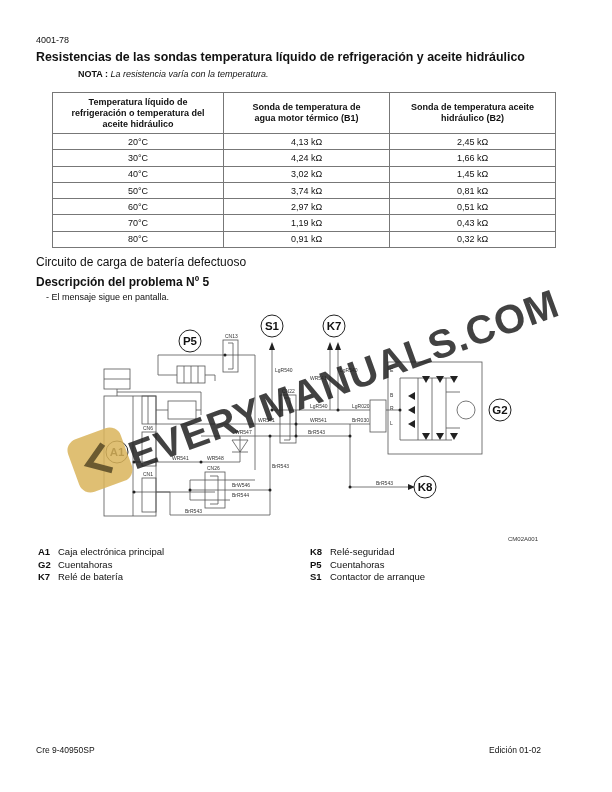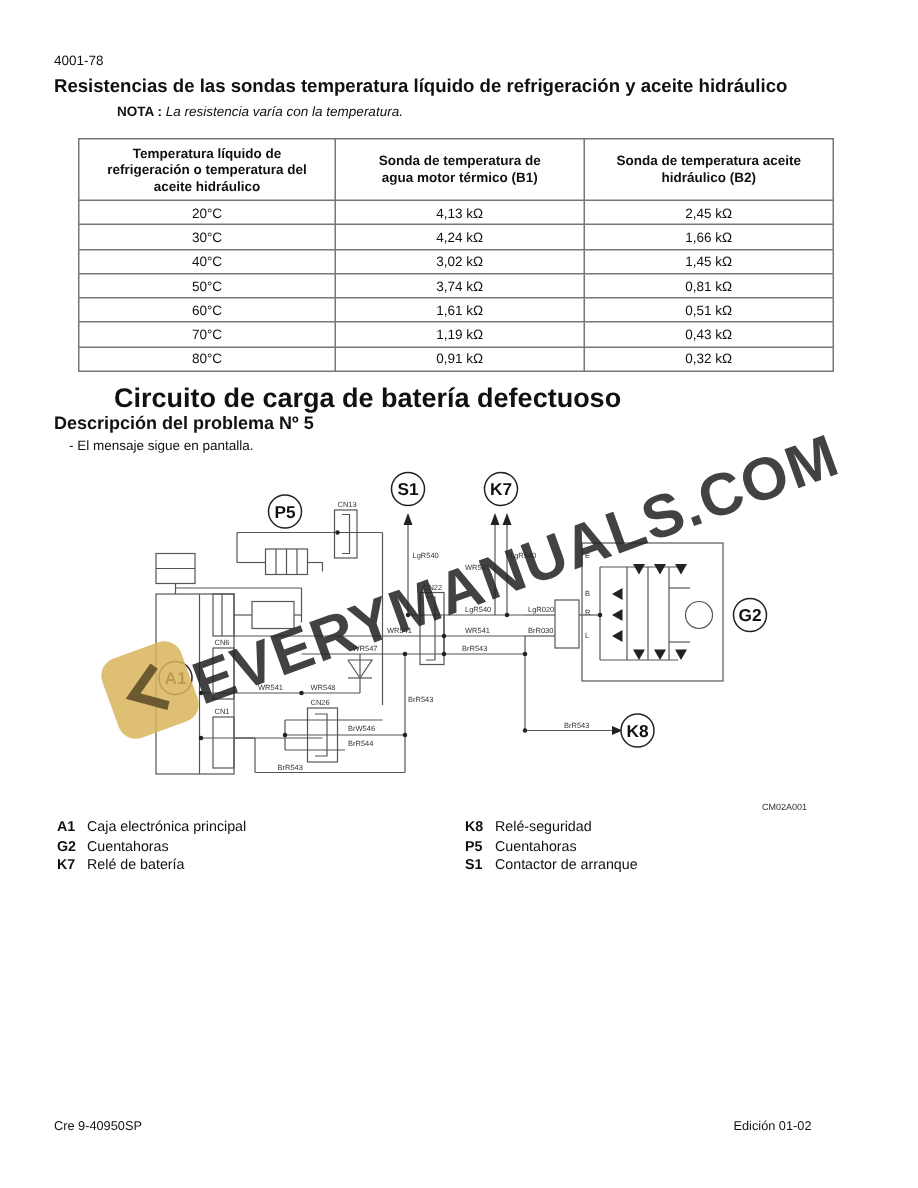--- a/index.html
+++ b/index.html
@@ -9,21 +9,21 @@
   .h1 { left:36px; top:50px; font-size:12.4px; font-weight:bold; }
   .note { left:36px; top:69px; font-size:9px; }
   .note b { font-weight:bold; font-style:normal;margin-left:42px; }
   .note i { font-style:italic; }
   table.res { position:absolute; left:52px; top:92px; width:504px; border-collapse:collapse; font-size:9px; }
   table.res th, table.res td { border:1px solid #777; text-align:center; padding:0; }
   table.res th { font-weight:bold; height:40px; line-height:11px; vertical-align:middle; }
   table.res td { height:15.3px; }
   table.res th:nth-child(1){ width:34%; }
   table.res th:nth-child(2){ width:33%; }
-  .h2 { left:36px; top:255px; font-size:18px; font-weight:bold;margin-left:40px; }
+  .h2 { left:36px; top:255px; font-size:12px; font-weight:normal; }
   .h3 { left:36px; top:275px; font-size:12px; font-weight:bold; }
   .desc { left:46px; top:292px; font-size:9px; }
   .code { left:508px; top:536px; font-size:6px; color:#333; }
   .legend { font-size:9.5px; }
   .legend .k { font-weight:bold; display:inline-block; width:20px; }
   .footL { left:36px; top:745px; font-size:8.5px; }
   .footR { left:489px; top:745px; font-size:8.5px; }
 </style>
 </head>
 <body>
@@ -59,21 +59,21 @@
         <td>3,02 kΩ</td>
         <td>1,45 kΩ</td>
       </tr>
     <tr>
         <td>50°C</td>
         <td>3,74 kΩ</td>
         <td>0,81 kΩ</td>
       </tr>
     <tr>
         <td>60°C</td>
-        <td>1,61 kΩ</td>
+        <td>2,97 kΩ</td>
         <td>0,51 kΩ</td>
       </tr>
     <tr>
         <td>70°C</td>
         <td>1,19 kΩ</td>
         <td>0,43 kΩ</td>
       </tr>
     <tr>
         <td>80°C</td>
         <td>0,91 kΩ</td>

